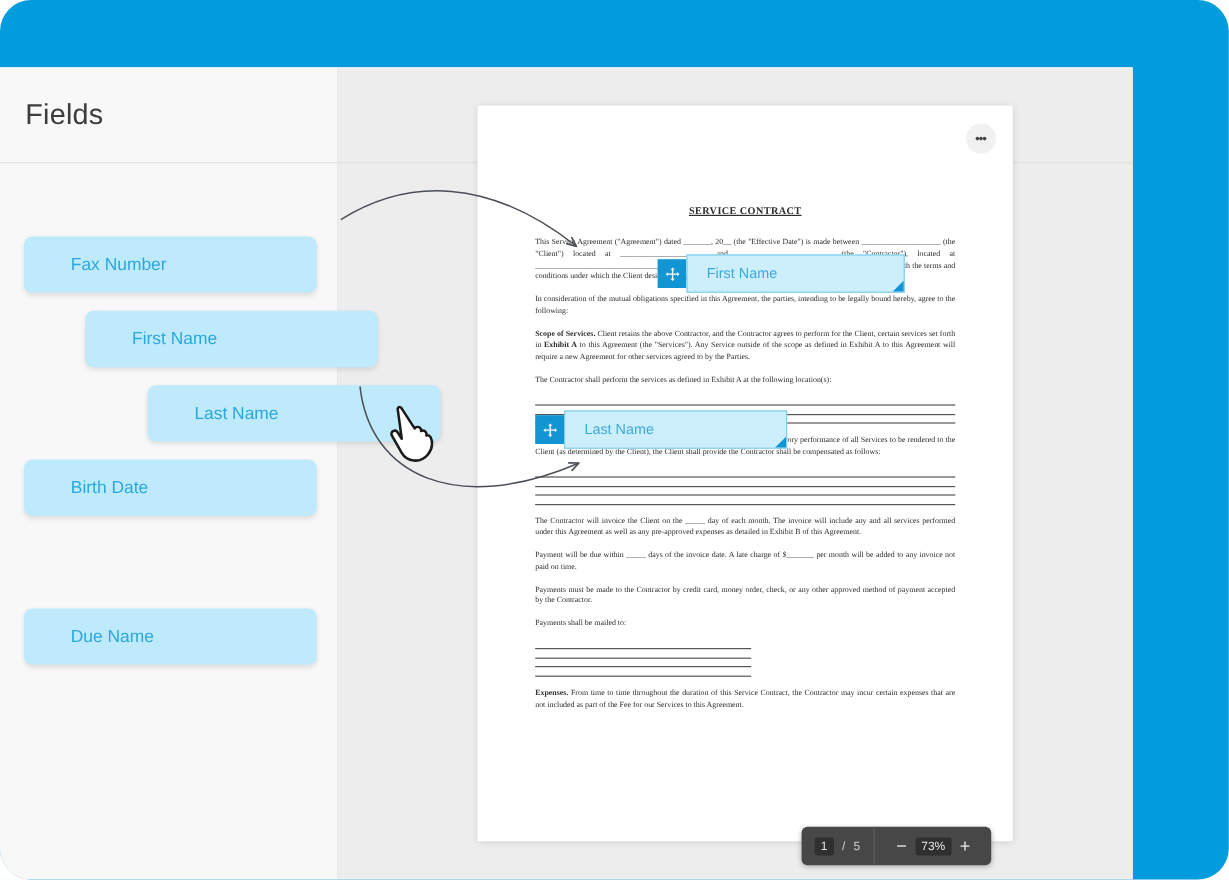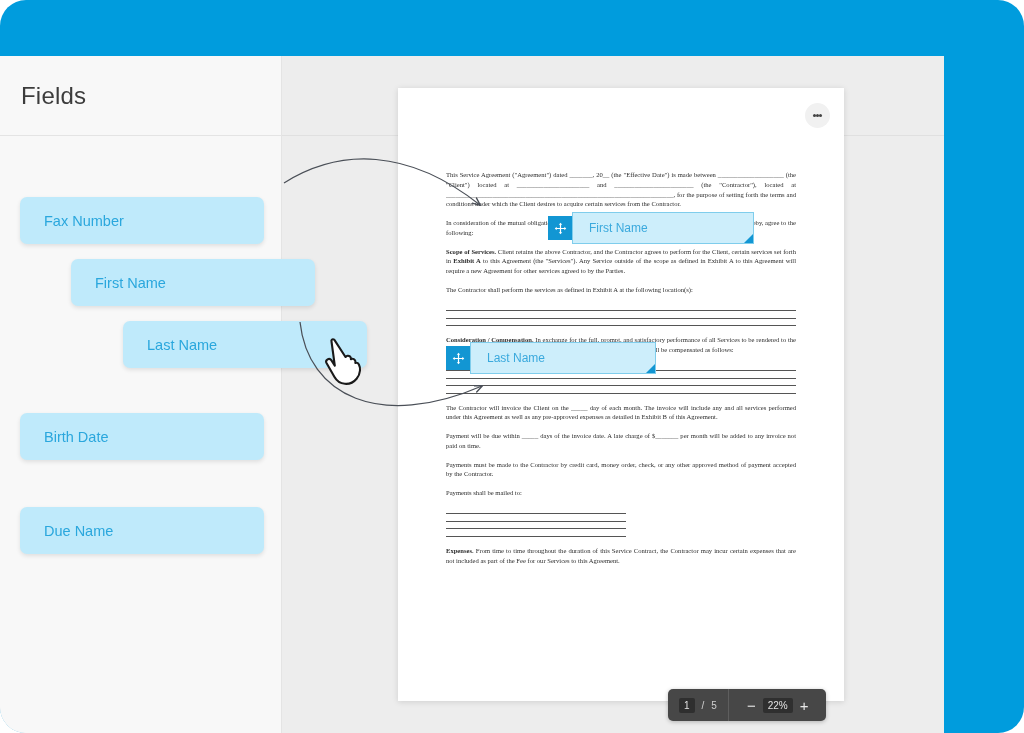--- a/index.html
+++ b/index.html
@@ -60,33 +60,34 @@
   }
   .field-chip {
     position: absolute;
     height: 47px;
     background: #bfeafb;
     border-radius: 7px;
     box-shadow: 0 2px 4px rgba(0,0,0,0.10);
     display: flex;
     align-items: center;
     cursor: pointer;
+    padding-left: 15px;
   }
   .field-chip > span {
     margin-left: 24px;
     font-size: 14.5px;
     color: #2aa7dd;
     white-space: nowrap;
   }
 
   
   #chip-0 { left: 20px; top: 61px;  width: 244px; }
   #chip-1 { left: 71px; top: 123px; width: 244px; z-index: 4; }
   #chip-2 { left: 123px; top: 185px; width: 244px; z-index: 5; }
-  #chip-3 { left: 20px; top: 247px; width: 244px; margin-top: 30px; }
+  #chip-3 { left: 20px; top: 247px; width: 244px; }
   #chip-4 { left: 20px; top: 309px; width: 244px; }
   #chip-5 { left: 20px; top: 371px; width: 244px; }
 
   
   #canvas {
     position: absolute;
     left: 282px; top: 0;
     width: 662px; height: 677px;
     background: #ededed;
     overflow: hidden;
@@ -277,20 +278,21 @@
 
       <div id="doc-page">
 
         <div id="doc-menu-btn">
           <div class="dot"></div>
             <div class="dot"></div>
             <div class="dot"></div>
         </div>
 
         <div id="doc-body">
+          <div id="doc-title">SERVICE CONTRACT</div>
 
           <p class="doc-p">This Service Agreement ("Agreement") dated _______, 20__ (the "Effective Date") is made between ____________________ (the "Client") located at ______________________ and ________________________ (the "Contractor"), located at _____________________________________________________________________, for the purpose of setting forth the terms and conditions under which the Client desires to acquire certain services from the Contractor.</p>
           <p class="doc-p">In consideration of the mutual obligations specified in this Agreement, the parties, intending to be legally bound hereby, agree to the following:</p>
           <p class="doc-p"><b>Scope of Services.</b> Client retains the above Contractor, and the Contractor agrees to perform for the Client, certain services set forth in <b>Exhibit A</b> to this Agreement (the "Services"). Any Service outside of the scope as defined in Exhibit A to this Agreement will require a new Agreement for other services agreed to by the Parties.</p>
           <p class="doc-p">The Contractor shall perform the services as defined in Exhibit A at the following location(s):</p>
 
           <div class="blank-lines">
             <div class="bl"></div>
               <div class="bl"></div>
               <div class="bl"></div>
@@ -346,21 +348,21 @@
 
         <div id="doc-toolbar">
           <div class="tb-group">
             <div class="tb-pill">1</div>
             <div class="tb-sep">/</div>
             <div style="color:#cfcfcf;font-size:10px;">5</div>
           </div>
           <div id="tb-divider"></div>
           <div class="tb-group">
             <div class="tb-btn">−</div>
-            <div class="tb-pill">22%</div>
+            <div class="tb-pill">73%</div>
             <div class="tb-btn">+</div>
           </div>
         </div>
 
       </div>
     </div>
 
     <svg id="arrow-layer" viewBox="0 0 944 677" xmlns="http://www.w3.org/2000/svg">
       <defs>
         <marker id="ah" markerWidth="9" markerHeight="9" refX="6.2" refY="3.1" orient="auto" markerUnits="strokeWidth">

